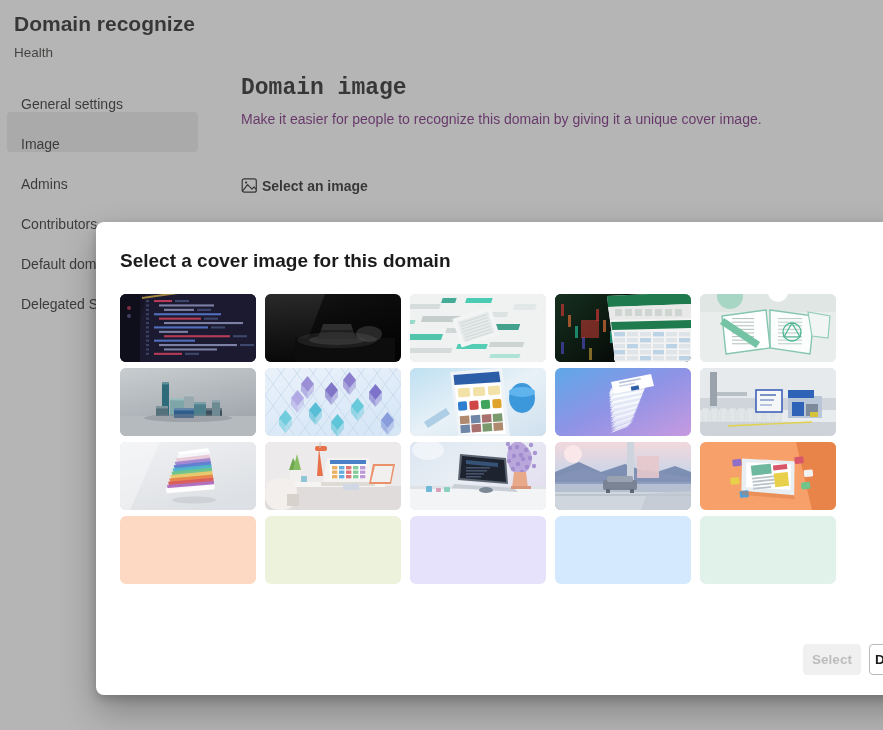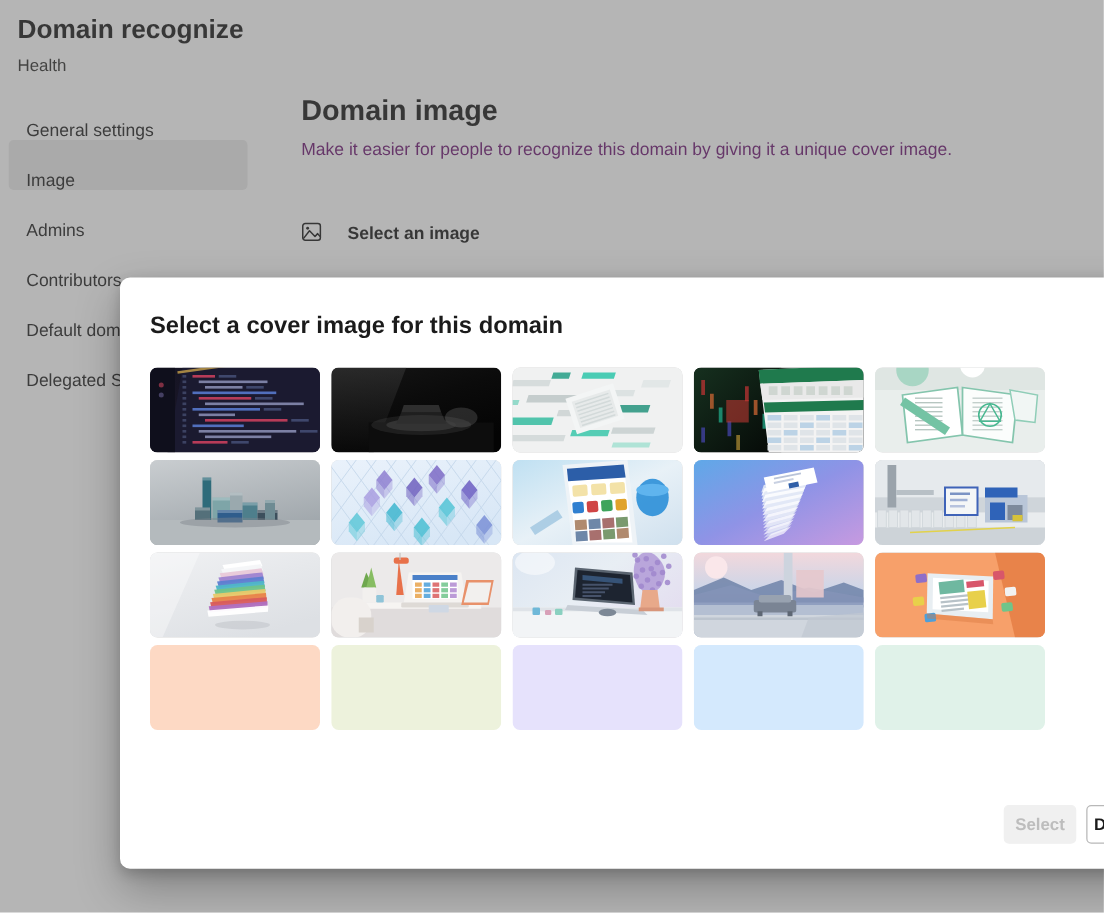--- a/index.html
+++ b/index.html
@@ -67,31 +67,32 @@
   .main {
     flex: 1 1 auto;
     padding: 0 24px 0 36px;
   }
   .section-title {
     font-size: 23px;
     font-weight: 600;
     color: #1b1b1b;
     margin: 0 0 0 0;
     line-height: 32px;
+    font-family: Liberation Mono, monospace;
   }
   .section-desc {
     font-size: 14px;
     color: #701a75;
     margin: 6px 0 0 0;
     line-height: 19px;
   }
   .select-image-link {
     display: inline-flex;
     align-items: center;
-    gap: 20px;
+    gap: 4px;
     margin-top: 48px;
     font-size: 14px;
     font-weight: 600;
     color: #1b1b1b;
     cursor: pointer;
   }
   .select-image-link svg { display: block; }
 
   
   .scrim {

